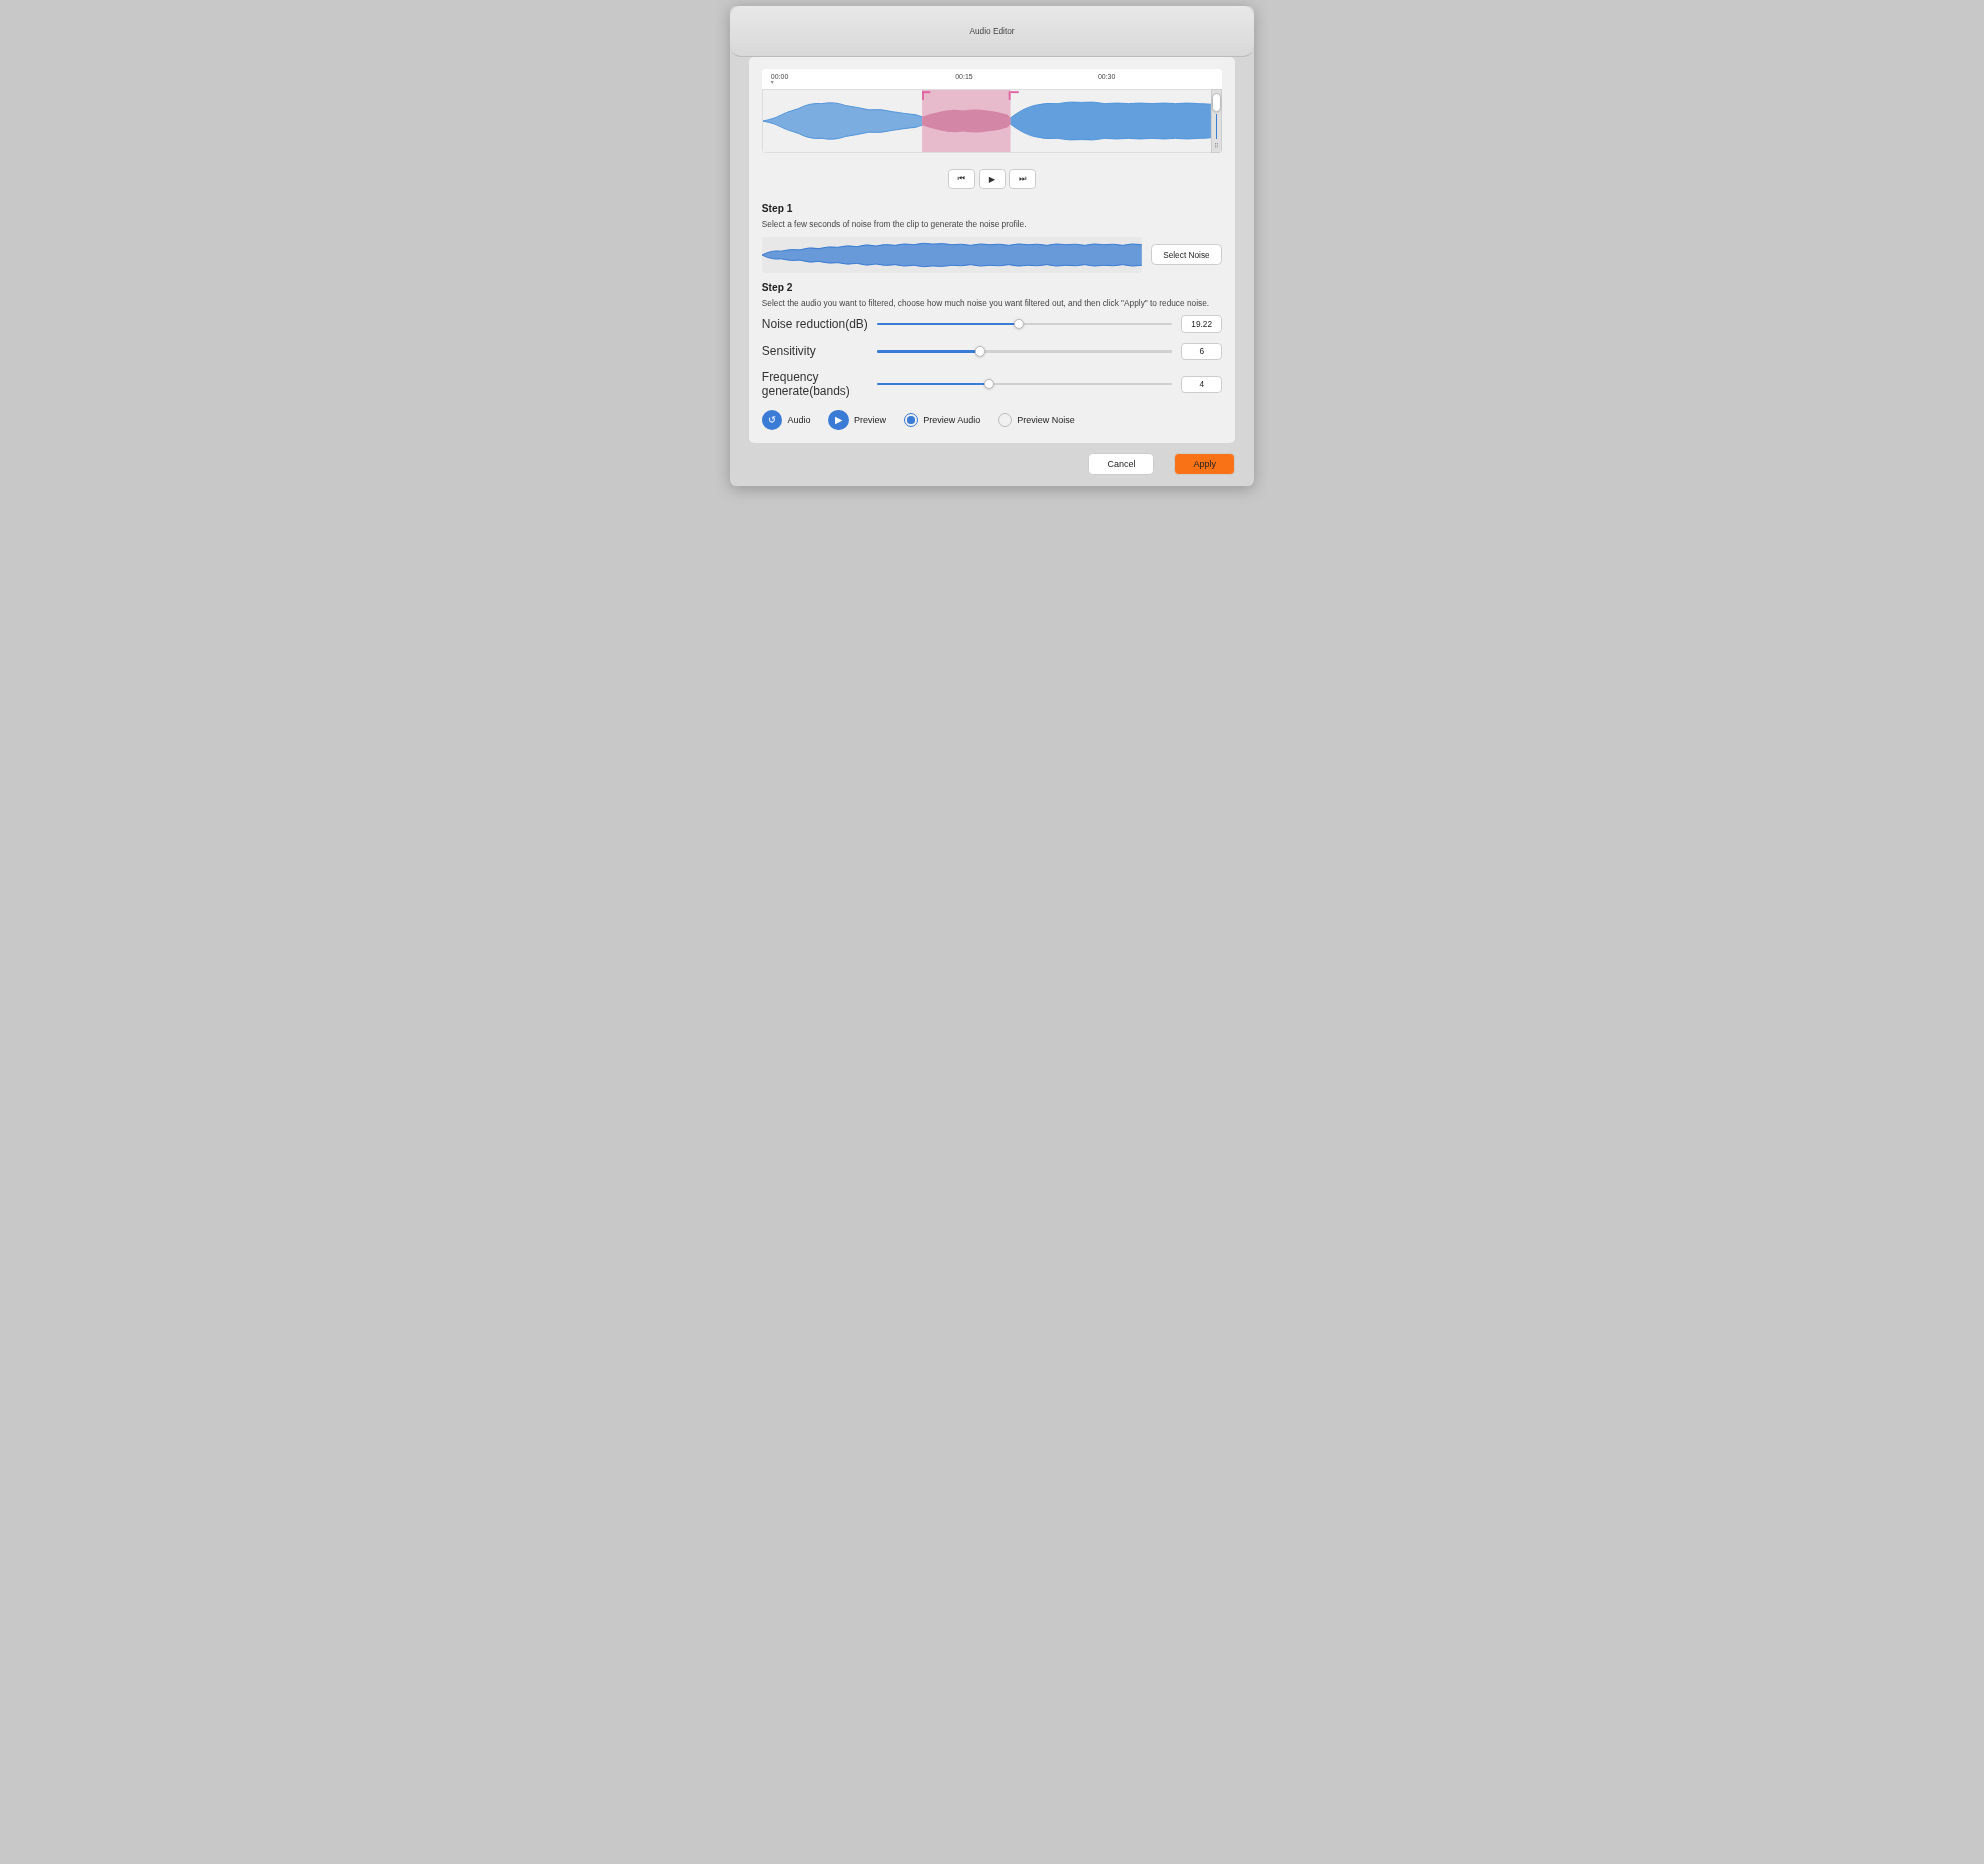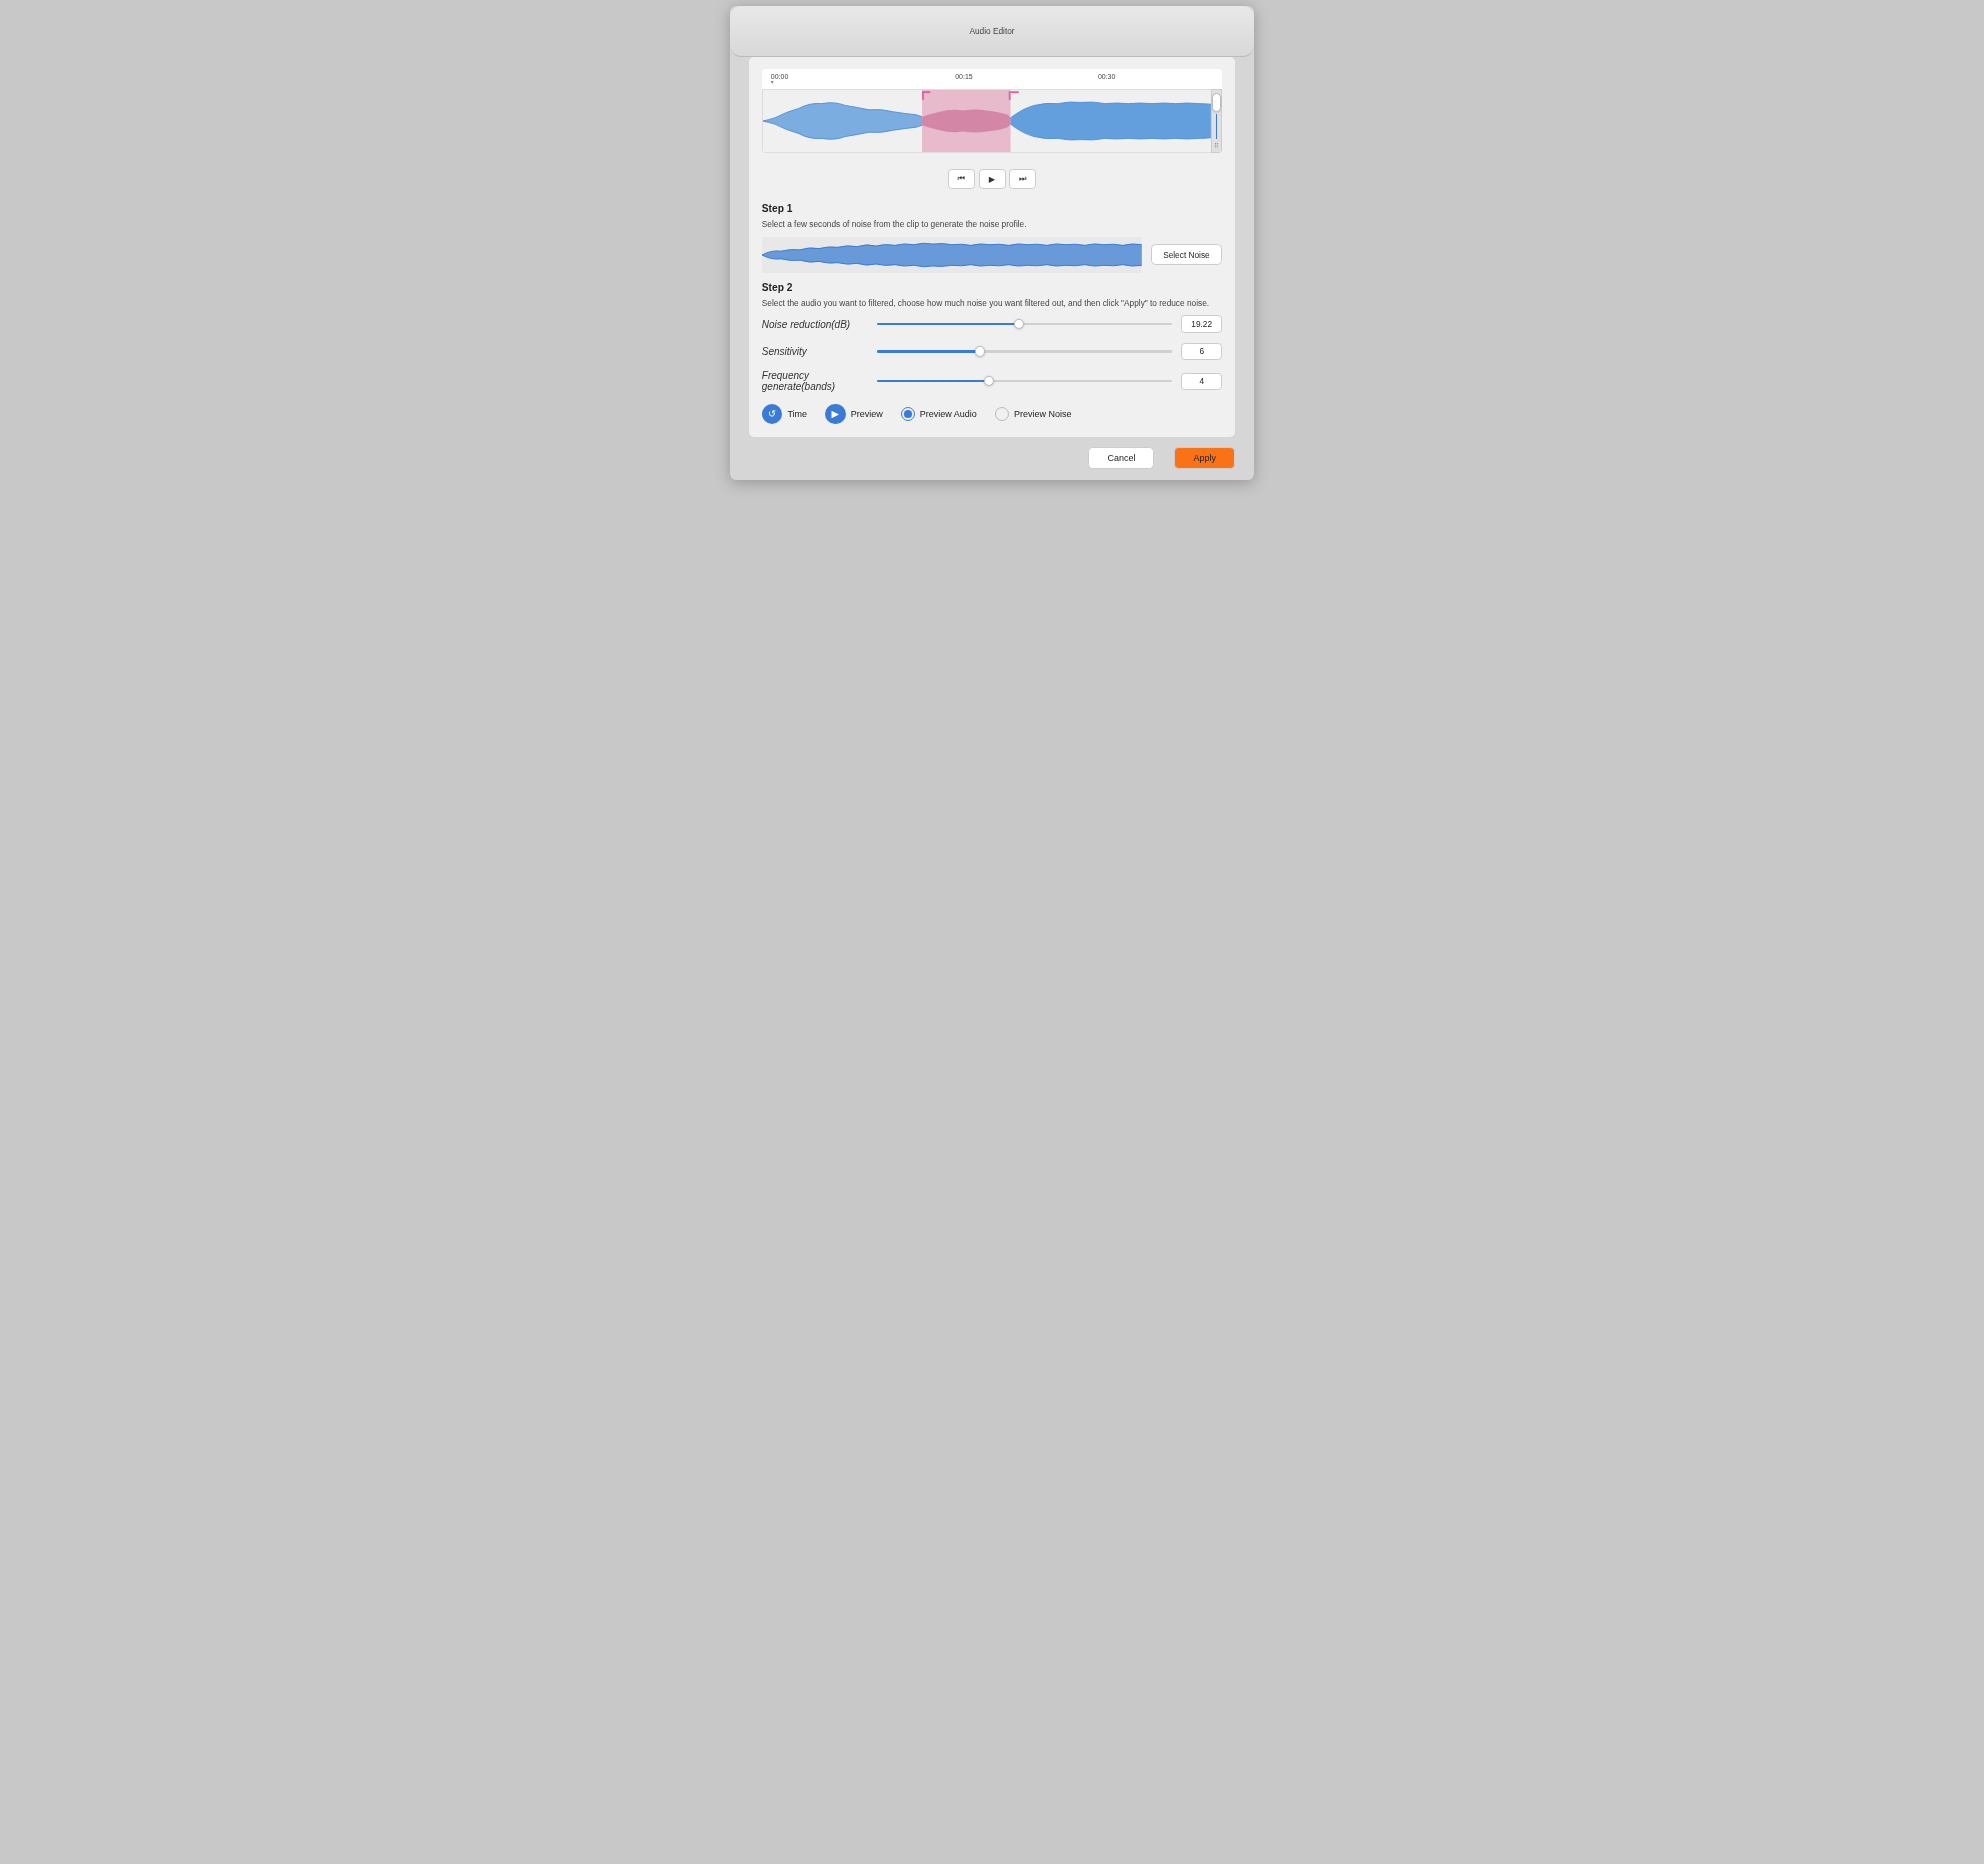--- a/index.html
+++ b/index.html
@@ -180,24 +180,23 @@
       color: #222;
     }
     
     .slider-row {
       display: flex;
       align-items: center;
       margin-bottom: 10.2px;
     }
     .slider-label {
       width: 115px;
-      font-size: 10px;
+      font-size: 12px;
       color: #333;
       flex-shrink: 0;
-      font-style: italic;
     }
     .slider-wrap {
       flex: 1;
       position: relative;
       height: 12.8px;
       display: flex;
       align-items: center;
     }
     .slider-track {
       width: 100%;
@@ -423,21 +422,21 @@
               <div class="slider-thumb" style="left:38%;"></div>
             </div>
           </div>
           <input type="text" class="slider-value-box" value="4" readonly="" style="">
         </div>
       </div>
 
       <div class="bottom-controls">
         <div class="icon-btn">
           <div class="circle-icon">↺</div>
-          <span>Time</span>
+          <span>Audio</span>
         </div>
         <div class="icon-btn">
           <div class="circle-icon">▶</div>
           <span>Preview</span>
         </div>
         <div class="icon-btn">
           <div class="radio-outer radio-outer-checked">
             <div class="radio-inner"></div>
           </div>
           <span>Preview Audio</span>

